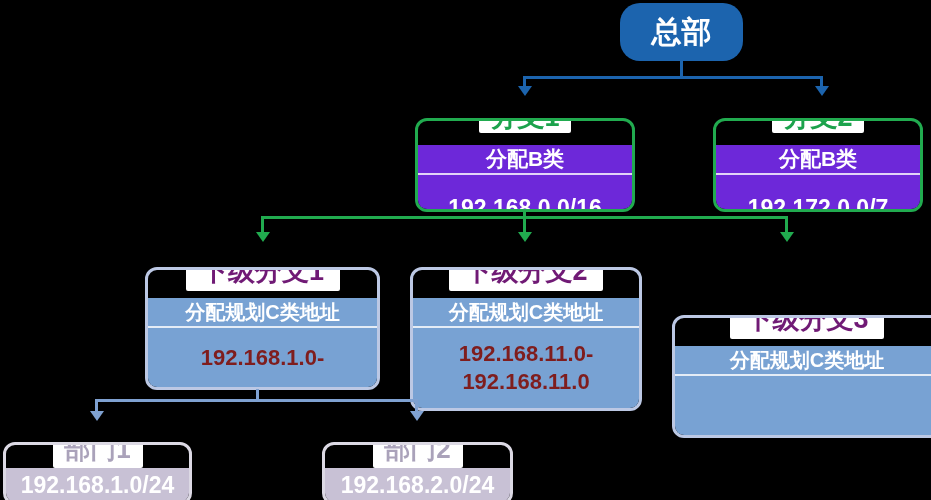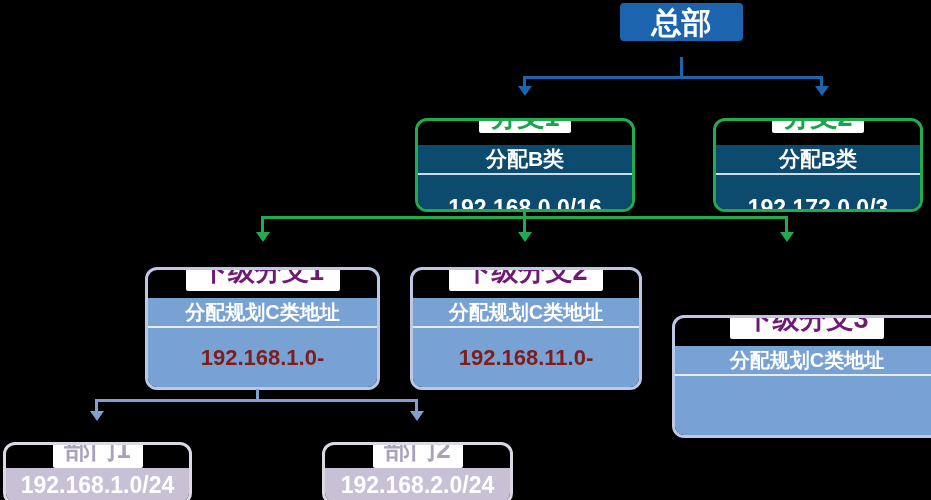--- a/index.html
+++ b/index.html
@@ -14,41 +14,41 @@
   .node{position:absolute;border-radius:12px;display:flex;flex-direction:column;overflow:hidden;}
   .node .gap{flex:0 0 auto;}
   .node .fill{flex:1 1 auto;display:flex;flex-direction:column;}
   .row{display:flex;align-items:center;justify-content:center;color:#fff;text-align:center;}
   .tab{
     position:absolute;background:#fff;z-index:5;border-radius:2px;
     display:flex;align-items:center;justify-content:center;text-align:center;
   }
   
   .hq{
-    position:absolute;left:620px;top:3px;width:123px;height:38px;
-    background:#1c64ae;border-radius:4px;color:#fff;font-size:30px;
-    display:flex;justify-content:center;z-index:4;
+    position:absolute;left:620px;top:3px;width:123px;height:58px;
+    background:#1c64ae;border-radius:20px;color:#fff;font-size:30px;
+    display:flex;align-items:center;justify-content:center;z-index:4;
   }
   
   .branch{border:3px solid #21ab4f;}
   .branch .gap{height:24px;}
-  .branch .fill{background:#0c4a6e;}
+  .branch .fill{background:#6d28d9;}
   .branch .r1{flex:0 0 30px;font-size:21px;border-bottom:2px solid rgba(255,255,255,.8);}
   .branch .r2{flex:1 1 auto;font-size:23px;margin-top:20px;}
   .b1{left:415px;top:118px;width:220px;height:94px;}
   .b2{left:713px;top:118px;width:210px;height:94px;}
   .branch-tab{width:92px;height:33px;top:-21px;left:50%;transform:translateX(-50%);color:#1ca24c;font-size:27px;}
   
   .sub{border:3px solid #bcc8e4;}
   .sub .gap{height:28px;}
   .sub .fill{background:#78a2d3;}
   .sub .r1{flex:0 0 30px;font-size:20px;border-bottom:2px solid rgba(255,255,255,.8);}
   .sub .ipblock{flex:1 1 auto;display:flex;flex-direction:column;align-items:center;justify-content:center;color:#7f1d1d;font-size:22px;line-height:28px;}
   .s1{left:145px;top:267px;width:235px;height:123px;}
-  .s2{left:410px;top:267px;width:232px;height:123px;}
+  .s2{left:410px;top:267px;width:232px;height:144px;}
   .s3{left:672px;top:267px;width:270px;height:123px;margin-top:48px;}
   .sub-tab{width:154px;height:40px;top:-19px;left:50%;transform:translateX(-50%);color:#701a75;font-size:27px;}
   
   .dept{border:3px solid #dcd9e4;}
   .dept .gap{height:23px;}
   .dept .fill{background:#c8c1d5;}
   .dept .r1{flex:1 1 auto;font-size:23px;}
   .d1{left:3px;top:442px;width:189px;height:63px;}
   .d2{left:322px;top:442px;width:191px;height:63px;}
   .dept-tab{width:90px;height:38px;top:-15px;left:50%;transform:translateX(-50%);color:#aaa2ba;font-size:26px;text-align:center;}
@@ -89,21 +89,21 @@
     </div>
   </div>
 
   <div class="node branch b2">
     <div class="tab branch-tab">
       <span>分支2</span>
     </div>
     <div class="gap"></div>
     <div class="fill">
       <div class="row r1">分配B类</div>
-      <div class="row r2">192.172.0.0/3</div>
+      <div class="row r2">192.172.0.0/7</div>
     </div>
   </div>
 
   <div class="ln c-green" style="left:523px;top:210px;width:3px;height:8px;"></div>
   <div class="ln c-green" style="left:261px;top:216px;width:527px;height:3px;"></div>
   <div class="ln c-green" style="left:261px;top:216px;width:3px;height:18px;"></div>
   <div class="arw a-green" style="left:255.5px;top:232px;"></div>
   <div class="ln c-green" style="left:523px;top:216px;width:3px;height:18px;"></div>
   <div class="arw a-green" style="left:517.5px;top:232px;"></div>
   <div class="ln c-green" style="left:785px;top:216px;width:3px;height:18px;"></div>
@@ -124,20 +124,21 @@
 
   <div class="node sub s2">
     <div class="tab sub-tab">
       <span>下级分支2</span>
     </div>
     <div class="gap"></div>
     <div class="fill">
       <div class="row r1">分配规划C类地址</div>
       <div class="ipblock">
         <span>192.168.11.0-</span>
+        <span>192.168.11.0</span>
       </div>
     </div>
   </div>
 
   <div class="node sub s3">
     <div class="tab sub-tab">
       <span>下级分支3</span>
     </div>
     <div class="gap"></div>
     <div class="fill">

